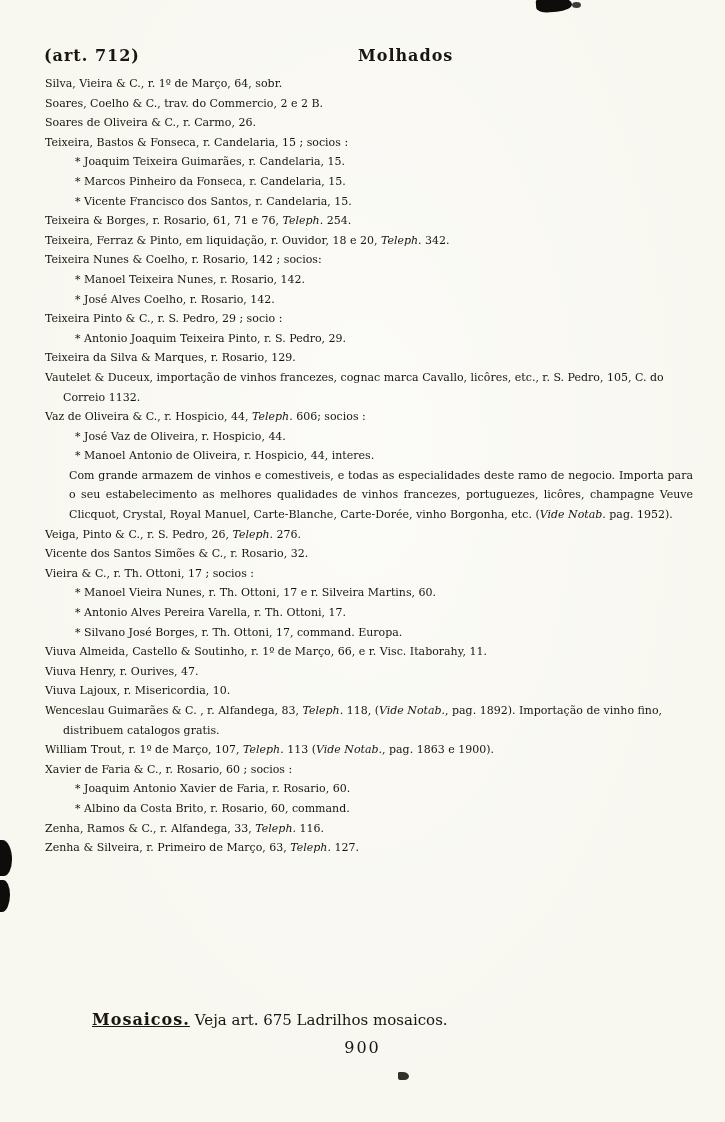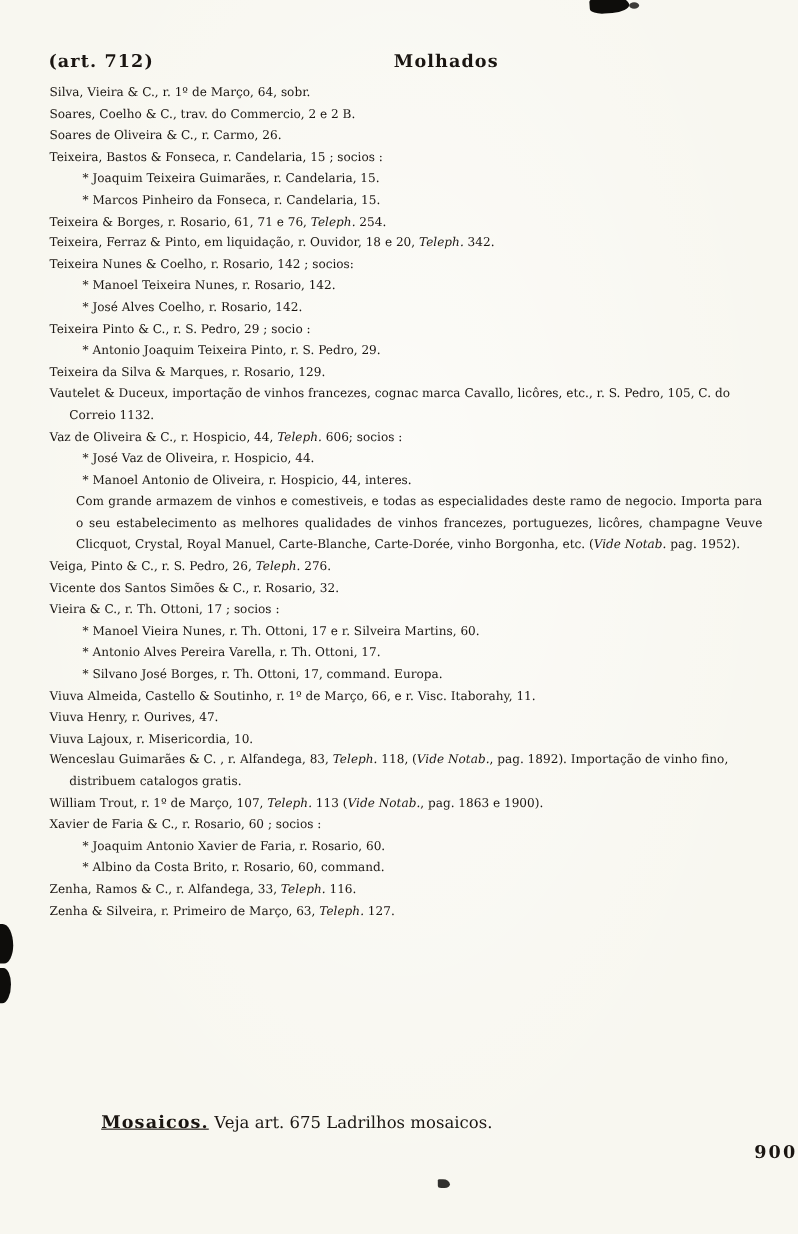--- a/index.html
+++ b/index.html
@@ -51,21 +51,21 @@
     position:absolute; top:1010px; left:92px; right:40px;
     font-size:15px; line-height:20px;
   }
   .footer-note .mosaicos {
     font-weight:bold; font-size:16px; letter-spacing:1px;
     text-decoration:underline;
     margin-right:5px;
   }
   .page-number {
     position:absolute; top:1038px; left:0; width:100%;
-    text-align:right; font-weight:bold; font-size:16px; letter-spacing:2px;
+    text-align:center; font-weight:normal; font-size:16px; letter-spacing:2px;
   }
 
   
   .smudge { position:absolute; background:#0e0d0b; }
   .smudge-top-right {
     left:536px; top:-3px; width:36px; height:15px;
     border-radius:30% 70% 55% 45%;
     transform:rotate(-4deg);
   }
   .smudge-top-right2 {
@@ -102,20 +102,21 @@
     <span class="category">Molhados</span>
   </div>
 
   <div class="list">
       <p class="entry-main">Silva, Vieira &amp; C., r. 1º de Março, 64, sobr.</p>
       <p class="entry-main">Soares, Coelho &amp; C., trav. do Commercio, 2 e 2 B.</p>
       <p class="entry-main">Soares de Oliveira &amp; C., r. Carmo, 26.</p>
       <p class="entry-main">Teixeira, Bastos &amp; Fonseca, r. Candelaria, 15 ; socios :</p>
       <p class="entry-socio">* Joaquim Teixeira Guimarães, r. Candelaria, 15.</p>
       <p class="entry-socio">* Marcos Pinheiro da Fonseca, r. Candelaria, 15.</p>
+      <p class="entry-socio">* Vicente Francisco dos Santos, r. Candelaria, 15.</p>
       <p class="entry-main">Teixeira &amp; Borges, r. Rosario, 61, 71 e 76, <i>Teleph.</i> 254.</p>
       <p class="entry-main">Teixeira, Ferraz &amp; Pinto, em liquidação, r. Ouvidor, 18 e 20, <i>Teleph.</i> 342.</p>
       <p class="entry-main">Teixeira Nunes &amp; Coelho, r. Rosario, 142 ; socios:</p>
       <p class="entry-socio">* Manoel Teixeira Nunes, r. Rosario, 142.</p>
       <p class="entry-socio">* José Alves Coelho, r. Rosario, 142.</p>
       <p class="entry-main">Teixeira Pinto &amp; C., r. S. Pedro, 29 ;  socio :</p>
       <p class="entry-socio">* Antonio Joaquim Teixeira Pinto, r. S. Pedro, 29.</p>
       <p class="entry-main">Teixeira da Silva &amp; Marques, r. Rosario, 129.</p>
       <p class="entry-main">Vautelet &amp; Duceux, importação de vinhos francezes, cognac marca Cavallo, licôres, etc., r. S. Pedro, 105, C. do Correio 1132.</p>
       <p class="entry-main">Vaz de Oliveira &amp; C., r. Hospicio, 44, <i>Teleph.</i> 606; socios :</p>

